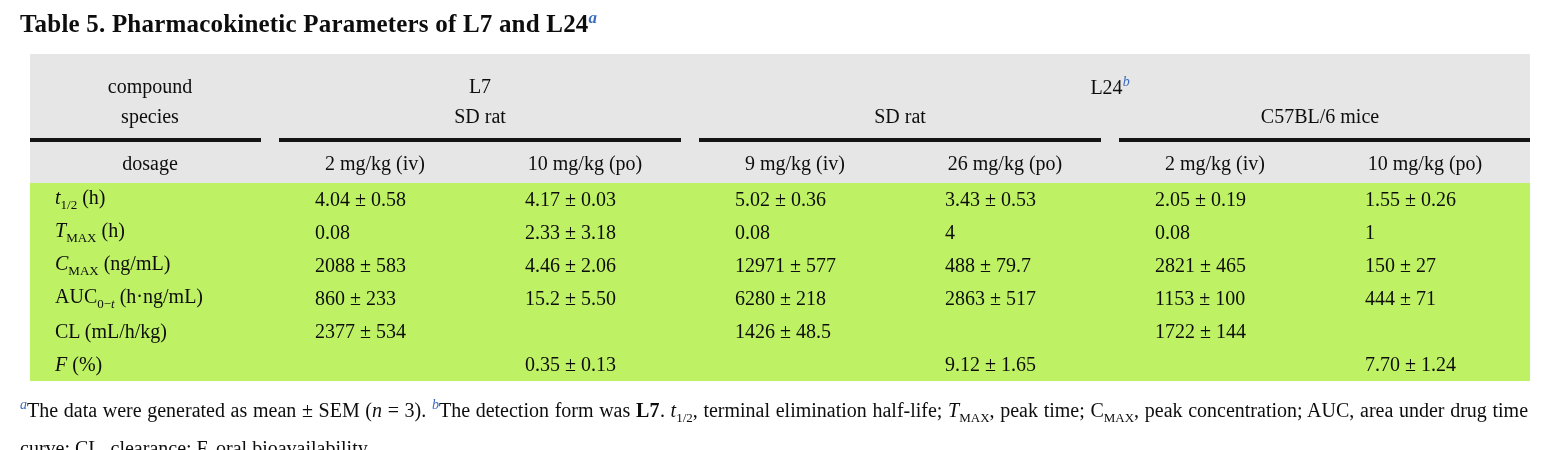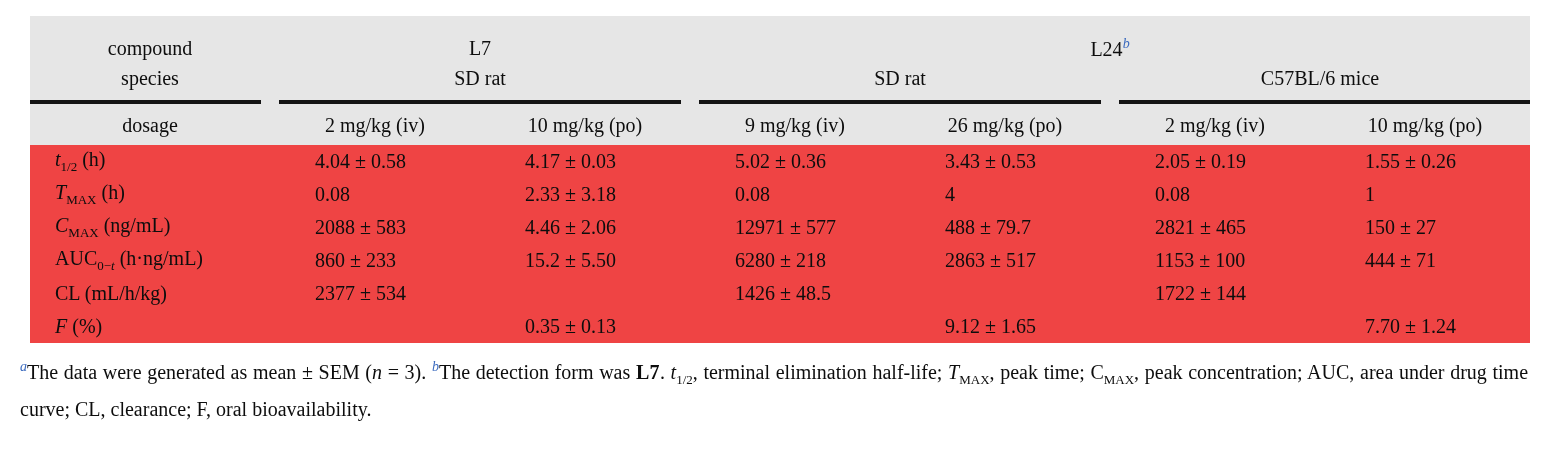--- a/index.html
+++ b/index.html
@@ -53,21 +53,21 @@
   .rule.gap-left { margin-left: 9px; }
   .rule.gap-right { margin-right: 9px; }
 
   sup.marker {
     color: var(--accent-blue);
     font-style: italic;
   }
   td sup.marker { font-size: 14px; }
 
   tr.b-row td {
-    background: #ef4444;
+    background: #bef264;
     height: 33px;
     vertical-align: middle;
     text-align: left;
   }
   td.param-cell { padding-left: 25px; }
   td.value-cell { padding-left: 45px; margin-top: 17px; }
   sub { font-size: 13px; }
 
   .footnote {
     margin: 8px 20px 0 20px;
@@ -77,20 +77,23 @@
     text-align: justify;
   }
   .footnote sup.marker { font-size: 14px; }
   .footnote b { letter-spacing: 0.3px; }
 </style>
 </head>
 <body>
 
 <div class="page">
 
+  <div class="title">
+    <span>Table 5. Pharmacokinetic Parameters of L7 and L24</span><sup class="marker">a</sup>
+  </div>
 
   <table class="pk-table">
     <colgroup>
       <col class="c-param">
         <col class="c-val">
         <col class="c-val">
         <col class="c-val">
         <col class="c-val">
         <col class="c-val">
         <col class="c-val">

